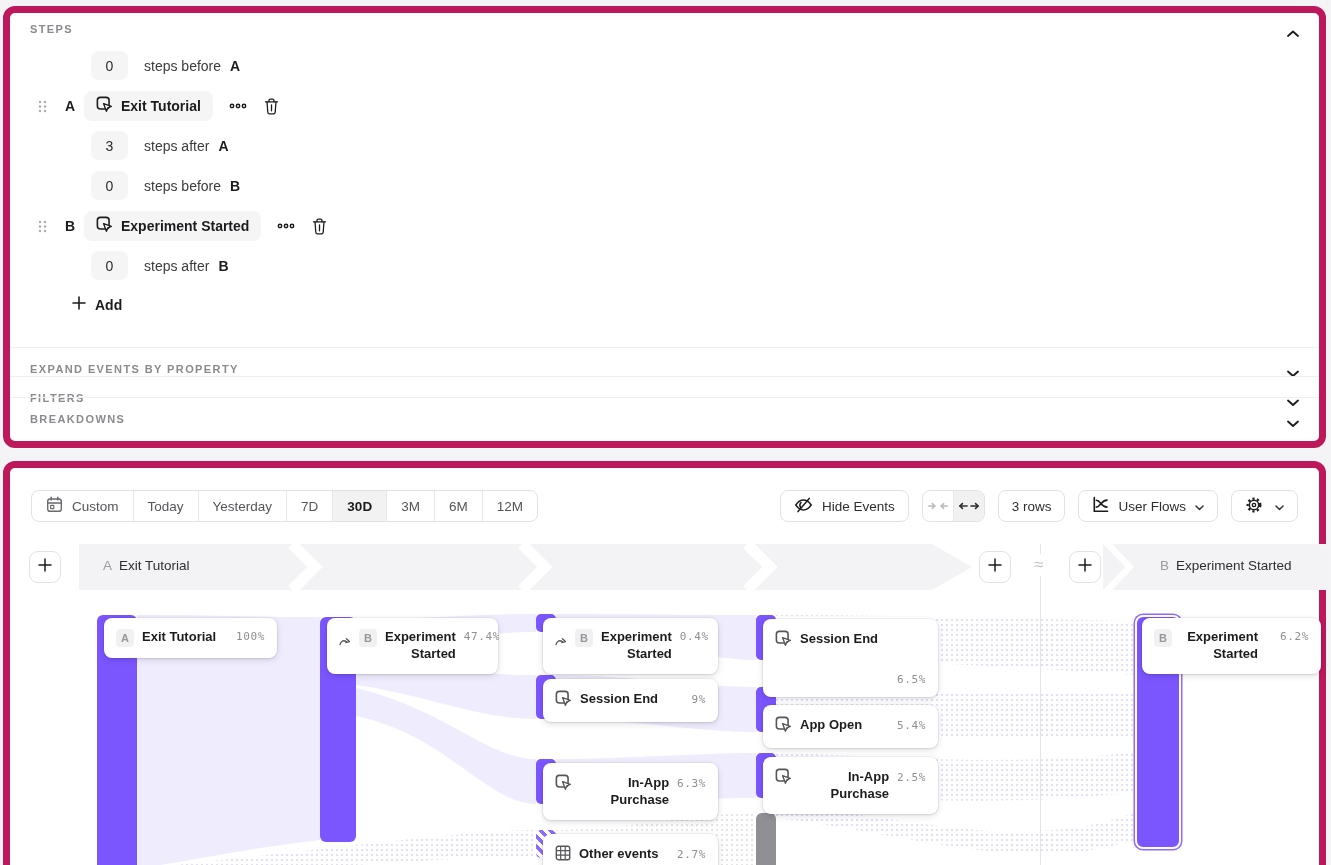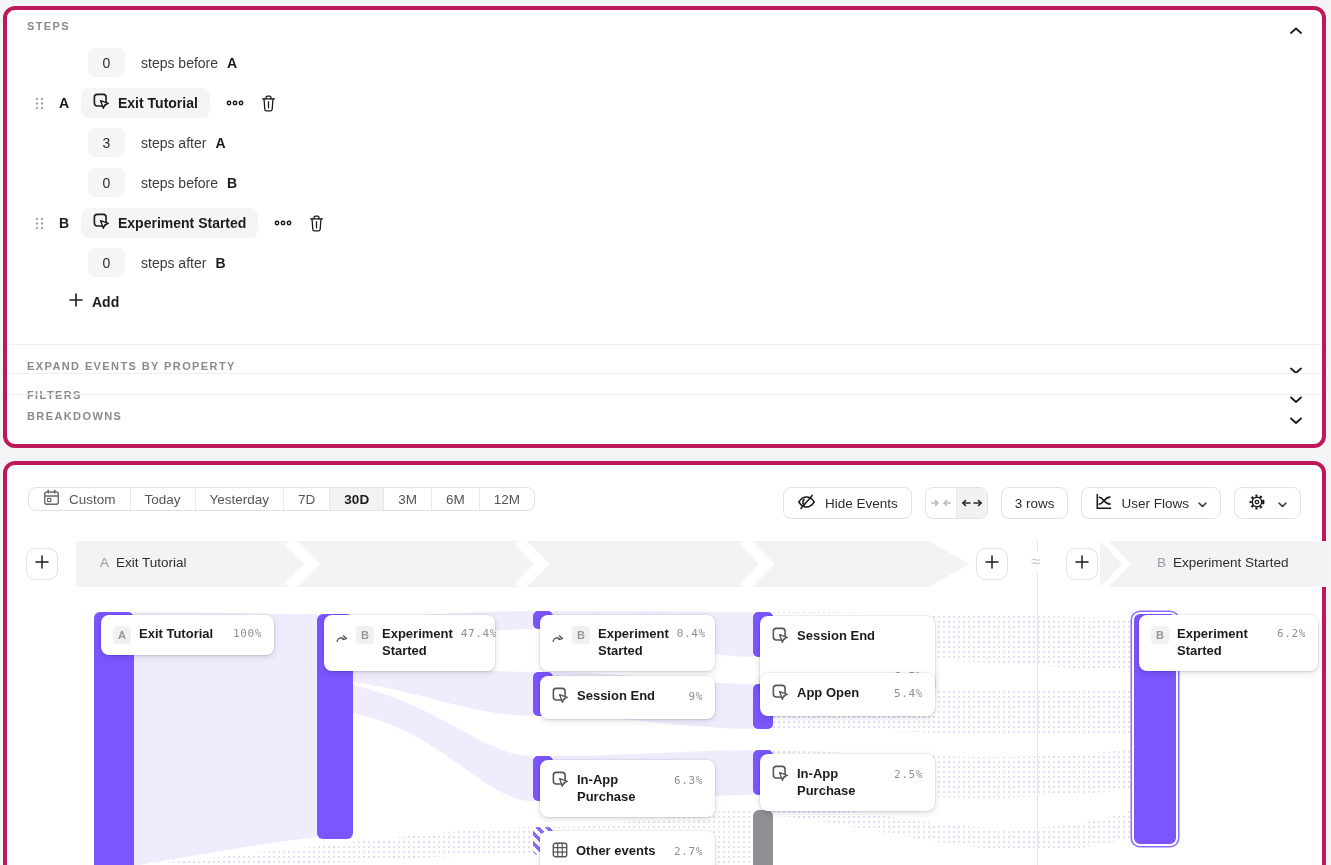--- a/index.html
+++ b/index.html
@@ -1,18 +1,18 @@
 <!DOCTYPE html>
 <html><head>
 <meta charset="utf-8">
 <style>
   html,body{margin:0;padding:0;}
   body{font-family:"Liberation Sans",sans-serif;background:#F4F4F6;-webkit-font-smoothing:antialiased;}
   .page{position:relative;width:1331px;height:865px;overflow:hidden;background:#F4F4F6;}
-  .panel{position:absolute;left:3px;width:1323px;background:#fff;border:4px solid #be185d;border-radius:12px;box-sizing:border-box;}
+  .panel{position:absolute;left:3px;width:1323px;background:#fff;border:7px solid #be185d;border-radius:12px;box-sizing:border-box;text-align:right;}
   .panel.top{top:6px;height:442px;}
   .panel.bottom{top:461px;height:420px;}
 
   
   .sec-title{position:absolute;font-size:11px;font-weight:600;letter-spacing:1.4px;color:#8A8A8F;}
   .chev-btn{position:absolute;right:20px;cursor:pointer;}
   .num-row{position:absolute;left:81px;display:flex;align-items:center;}
   .num-box{width:37px;height:29px;background:#F5F5F6;border-radius:8px;display:flex;align-items:center;justify-content:center;font-size:14px;color:#2B2B2E;}
   .num-row .lbl{margin-left:16px;font-size:14px;color:#3C3C3F;}
   .num-row .ltr{margin-left:9px;font-size:14px;font-weight:700;color:#1C1C1E;}
@@ -22,21 +22,21 @@
   .event-btn{display:flex;align-items:center;gap:8px;background:#F5F5F6;border-radius:8px;height:30px;padding:0 12px;font-size:14px;font-weight:600;color:#1C1C1E;cursor:pointer;}
   .icon-btn{display:flex;align-items:center;justify-content:center;cursor:pointer;}
   .step-row .more{margin-left:16px;}
   .step-row .trash{margin-left:17px;}
   .add-row{position:absolute;left:62px;display:flex;align-items:center;gap:9px;font-size:14px;font-weight:600;color:#1C1C1E;cursor:pointer;}
   .acc-row{position:absolute;left:0;width:100%;height:41px;border-top:1px solid #EFEFF1;box-sizing:border-box;}
   .acc-row .sec-title{left:20px;top:15px;position:absolute;}
   .acc-row .chev-btn{top:16px;}
 
   
-  .datebar{position:absolute;left:21px;top:22px;height:24px;display:flex;border:1px solid #E2E2E5;border-radius:8px;background:#fff;overflow:hidden;box-sizing:border-box;}
+  .datebar{position:absolute;left:21px;top:22px;height:32px;display:flex;border:1px solid #E2E2E5;border-radius:8px;background:#fff;overflow:hidden;box-sizing:border-box;}
   .seg{display:flex;align-items:center;gap:9px;padding:0 14px;font-size:13.5px;color:#55555A;border-left:1px solid #E8E8EA;cursor:pointer;white-space:nowrap;}
   .seg:first-child{border-left:none;}
   .seg.sel{background:#F2F2F3;font-weight:700;color:#1C1C1E;}
   .tools{position:absolute;right:21px;top:22px;display:flex;gap:13px;}
   .tbtn{height:32px;display:flex;align-items:center;gap:9px;padding:0 13px;border:1px solid #E2E2E5;border-radius:8px;background:#fff;font-size:13.5px;font-weight:500;color:#2E2E31;cursor:pointer;box-sizing:border-box;white-space:nowrap;}
   .arrowseg{height:32px;display:flex;border:1px solid #E2E2E5;border-radius:8px;overflow:hidden;box-sizing:border-box;}
   .arrowseg .cell{width:30px;display:flex;align-items:center;justify-content:center;cursor:pointer;}
   .arrowseg .cell.sel{background:#F1F1F2;}
   .arrowseg .cell + .cell{border-left:1px solid #E8E8EA;}
 
@@ -445,21 +445,21 @@
 
     <div class="card" style="left:753px;top:151px;width:175px;">
       <span><svg width="17" height="17" viewBox="0 0 16 16">
             <rect x="1.3" y="1.3" width="11" height="11" rx="2.8" fill="none" stroke="#55555A" stroke-width="1.5"></rect>
             <path d="M7.2 7.2 L14.4 9.8 L11.1 11.1 L9.8 14.4 Z" fill="#fff" stroke="#55555A" stroke-width="1.3" stroke-linejoin="round"></path>
           </svg></span>
       <span class="lbl" style="padding-top:1px;">Session End</span>
       <span class="pct" style="padding-top:3px;margin-top:40px;">6.5%</span>
     </div>
 
-    <div class="card" style="left:753px;top:208px;width:175px;">
+    <div class="card" style="left:753px;top:237px;width:175px;">
       <span><svg width="17" height="17" viewBox="0 0 16 16">
             <rect x="1.3" y="1.3" width="11" height="11" rx="2.8" fill="none" stroke="#55555A" stroke-width="1.5"></rect>
             <path d="M7.2 7.2 L14.4 9.8 L11.1 11.1 L9.8 14.4 Z" fill="#fff" stroke="#55555A" stroke-width="1.3" stroke-linejoin="round"></path>
           </svg></span>
       <span class="lbl" style="padding-top:1px;">App Open</span>
       <span class="pct" style="padding-top:3px;">5.4%</span>
     </div>
 
     <div class="card" style="left:753px;top:289px;width:175px;">
       <span><svg width="17" height="17" viewBox="0 0 16 16">

